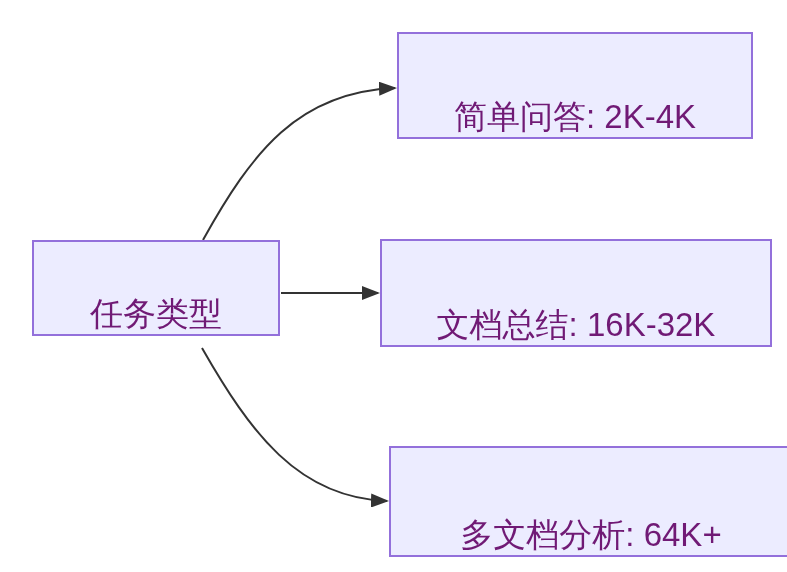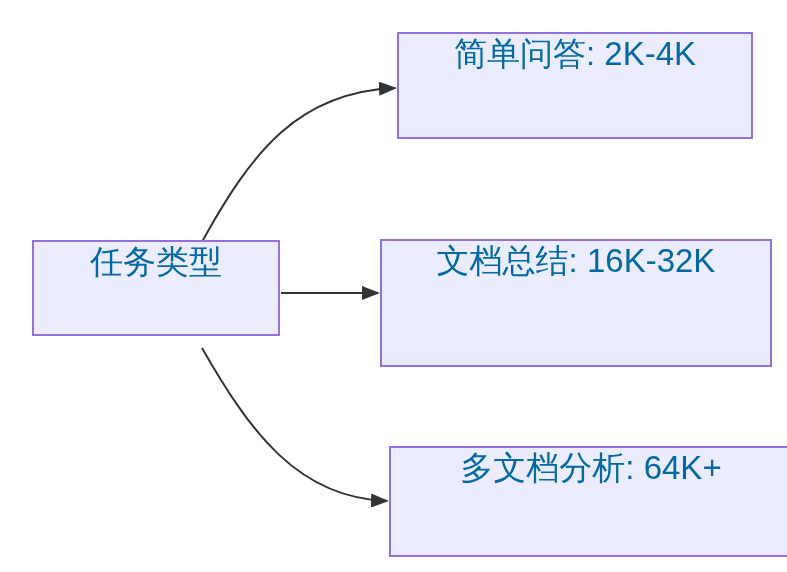--- a/index.html
+++ b/index.html
@@ -21,30 +21,30 @@
     top: 0;
     width: 787px;
     height: 572px;
   }
   .node {
     position: absolute;
     box-sizing: border-box;
     background: #ECECFF;
     border: 2px solid #9370DB;
     display: flex;
-    align-items: flex-start;
+    align-items: flex-end;
     justify-content: center;
-    color: #0369a1;
+    color: #701a75;
     font-size: 33px;
     line-height: 1.2;
     white-space: nowrap;
   }
   .node-root   { left: 32px;  top: 240px; width: 248px; height: 96px; }
   .node-top    { left: 397px; top: 32px;  width: 356px; height: 107px; }
-  .node-middle { left: 380px; top: 239px; width: 392px; height: 128px; }
+  .node-middle { left: 380px; top: 239px; width: 392px; height: 108px; }
   .node-bottom { left: 389px; top: 446px; width: 404px; height: 111px; }
   .edge {
     fill: none;
     stroke: #333333;
     stroke-width: 2px;
   }
 </style>
 </head>
 <body>
 

